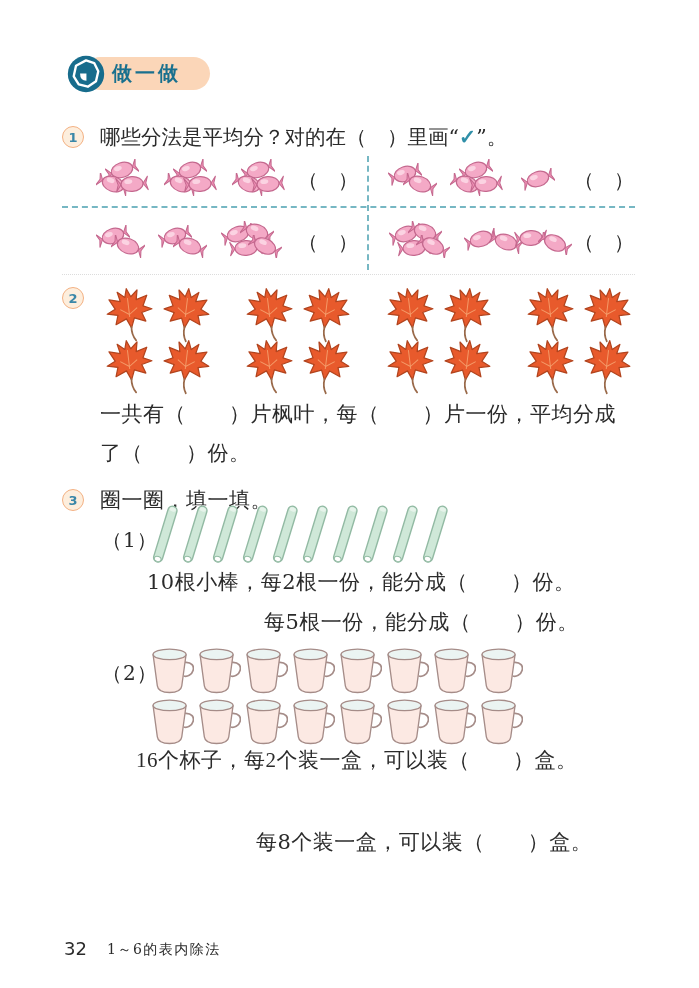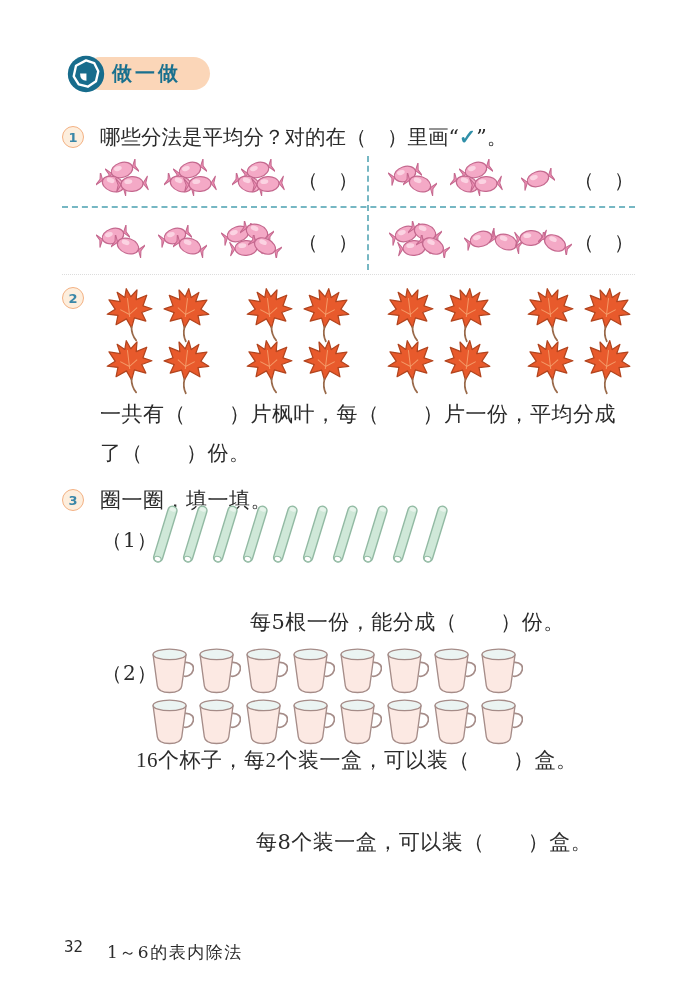--- a/index.html
+++ b/index.html
@@ -35,22 +35,22 @@
   .leaves{position:absolute;left:102px;top:287px;width:533px;display:flex;justify-content:space-between;}
   .leaf-group{width:112px;height:110px;display:grid;grid-template-columns:55px 55px;grid-template-rows:55px 55px;gap:1px;}
   .leaf-group svg:nth-child(3),.leaf-group svg:nth-child(4){margin-top:-4px;}
 
   
   .sticks{position:absolute;left:150px;top:503px;display:flex;}
   .cup-row{position:absolute;display:flex;}
   .paren-label{position:absolute;font-size:20px;letter-spacing:1px;}
 
   .footer-num{position:absolute;left:64px;top:938px;font-family:"DejaVu Sans","Liberation Sans",sans-serif;
-              font-size:15px;color:#2b2b2b;}
-  .footer-chap{position:absolute;left:107px;top:941px;font-size:17px;letter-spacing:1.5px;color:#2b2b2b;}
+              font-size:18px;color:#2b2b2b;}
+  .footer-chap{position:absolute;left:107px;top:941px;font-size:14px;letter-spacing:1.5px;color:#2b2b2b;}
 </style>
 </head>
 <body>
 
 <div class="page">
 
   <div class="hdr">
     <div class="hdr-pill"></div>
     <svg class="hdr-icon" viewBox="0 0 44 44">
       <circle cx="22" cy="22" r="20" fill="#176c8c"></circle>
@@ -521,21 +521,22 @@
     </g>
       </svg>
       <svg width="30" height="64" viewBox="0 0 30 64">
     <g transform="rotate(17 15 32)">
       <rect x="10.5" y="2" width="9" height="58" rx="4.5" fill="#cfe8d8" stroke="#92baa3" stroke-width="1.4"></rect>
       <ellipse cx="15" cy="57" rx="3.4" ry="2.6" fill="#ffffff" stroke="#92baa3" stroke-width="1"></ellipse>
       <ellipse cx="15" cy="5.4" rx="3.2" ry="2.1" fill="#e6f3ea"></ellipse>
     </g>
       </svg>
     </div>
-  <div class="tline" style="left:250px;top:608px;">每5根一份，能分成（　　）份。</div>
+  <div class="tline" style="left:147px;top:568px;">10根小棒，每2根一份，能分成（　　）份。</div>
+  <div class="tline" style="left:264px;top:608px;">每5根一份，能分成（　　）份。</div>
 
   <div class="paren-label" style="left:102px;top:660px;">（2）</div>
   <div class="cup-row" style="left:147px;top:644px;">
       <svg width="47" height="50" viewBox="0 0 50 52">
     <path d="M6.5,11 L11,44 C11.6,49 16,51 24,51 C32,51 36.4,49 37,44 L41.5,11 Z" fill="#fce9e3" stroke="#a58c88" stroke-width="1.4"></path>
     <ellipse cx="24" cy="10.5" rx="17.5" ry="5.6" fill="#ebf4f2" stroke="#a58c88" stroke-width="1.4"></ellipse>
     <path d="M40.5,19 C47.5,18.5 50.5,23 49,27.5 C47.5,32.5 43,34.5 39,33.5" fill="none" stroke="#a58c88" stroke-width="1.8"></path>
   </svg>
       <svg width="47" height="50" viewBox="0 0 50 52">
     <path d="M6.5,11 L11,44 C11.6,49 16,51 24,51 C32,51 36.4,49 37,44 L41.5,11 Z" fill="#fce9e3" stroke="#a58c88" stroke-width="1.4"></path>

